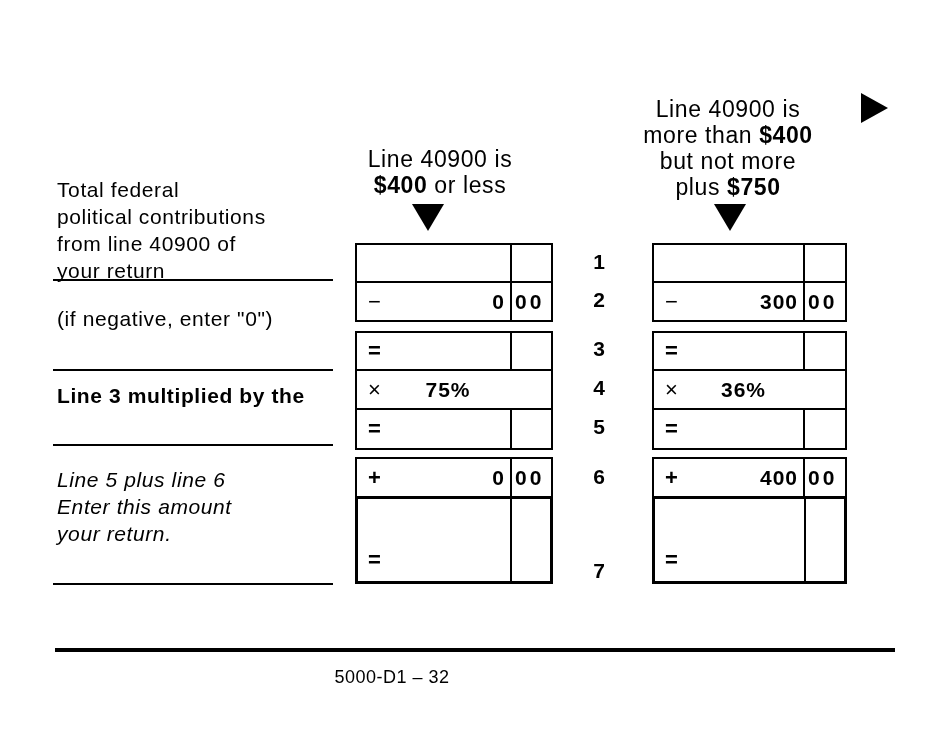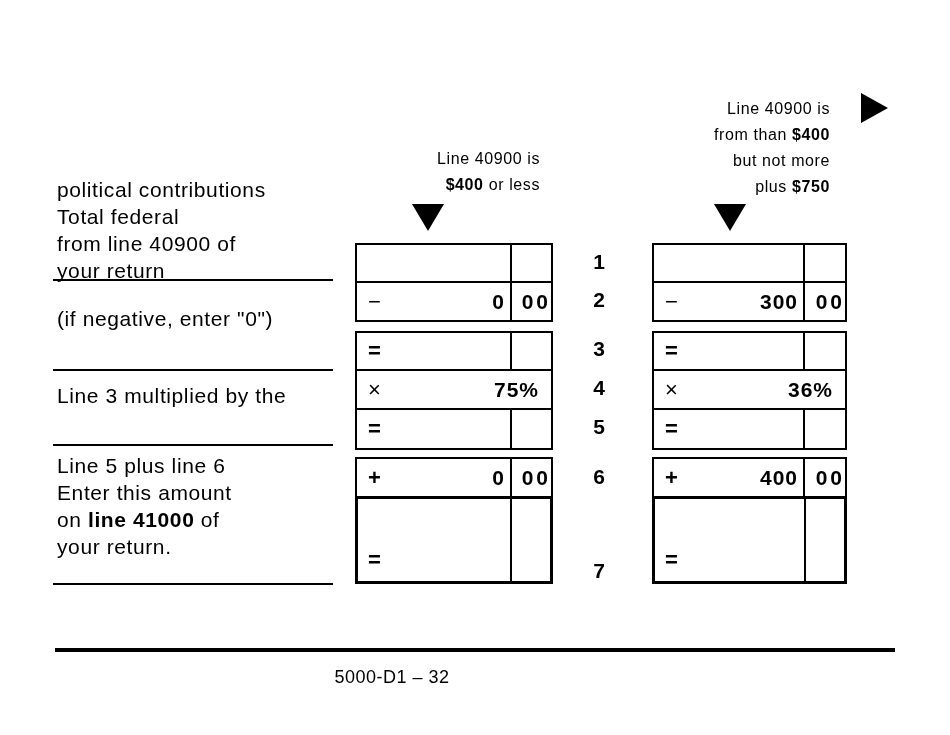--- a/index.html
+++ b/index.html
@@ -10,100 +10,99 @@
     color:#000;
   }
   .page { position:relative; width:950px; height:735px; background:#fff; overflow:hidden; }
 
   
   .lbl { position:absolute; left:57px; font-size:21px; line-height:27px; letter-spacing:0.6px; white-space:nowrap; }
   .rule { position:absolute; left:53px; width:280px; height:2px; background:#000; }
   .b { font-weight:700; }
 
   
-  .hdr { position:absolute; font-size:16px; line-height:26px; letter-spacing:0.6px; text-align:right; white-space:nowrap; }
+  .hdr { position:absolute; font-size:23px; line-height:26px; letter-spacing:0.6px; text-align:center; white-space:nowrap; }
 
   
   .tri-down { position:absolute; width:0; height:0;
     border-left:16px solid transparent; border-right:16px solid transparent; border-top:27px solid #000; }
   .tri-right { position:absolute; width:0; height:0;
     border-top:15px solid transparent; border-bottom:15px solid transparent; border-left:27px solid #000; }
 
   
   .blk { position:absolute; border:2px solid #000; background:#fff; }
   .blk7 { position:absolute; border:3px solid #000; background:#fff; }
   .trow { position:relative; display:flex; width:100%; }
   .bb { border-bottom:2px solid #000; }
   .cell-main { position:relative; height:100%; }
   .cell-cents { position:relative; height:100%; border-left:2px solid #000;
-    display:flex; align-items:center; justify-content:flex-end; }
+    display:flex; align-items:center; justify-content:flex-start; }
   .colA .cell-main { width:153px; } .colA .cell-cents { width:41px; }
   .colB .cell-main { width:149px; } .colB .cell-cents { width:42px; }
   .blk7.colA .cell-main { width:152px; } .blk7.colA .cell-cents { width:40px; }
   .blk7.colB .cell-main { width:149px; } .blk7.colB .cell-cents { width:40px; }
   .cell-full { position:relative; width:100%; height:100%; }
 
   .op { position:absolute; left:11px; top:50%; transform:translateY(-50%); font-size:22px; font-weight:700; }
   .op.light { font-weight:400; }
   .op-bottom { position:absolute; left:10px; bottom:8px; font-size:22px; font-weight:700; }
   .dollars { position:absolute; right:5px; top:50%; transform:translateY(-50%);
     font-size:21px; font-weight:700; letter-spacing:1px; }
   .cents-val { font-size:21px; font-weight:700; letter-spacing:3px; padding-left:3px; }
   .pct { position:absolute; left:0; right:12px; top:50%; transform:translateY(-50%);
-    text-align:right; font-size:21px; font-weight:700; letter-spacing:1px; }
+    text-align:center; font-size:21px; font-weight:700; letter-spacing:1px; }
 
   
   .lnum { position:absolute; left:584px; width:30px; text-align:center;
     font-size:21px; font-weight:700; }
 
   
   .foot-rule { position:absolute; left:55px; top:648px; width:840px; height:4px; background:#000; }
   .foot-text { position:absolute; left:0; top:667px; width:784px; text-align:center;
     font-size:18px; letter-spacing:0.5px; }
 </style>
 </head>
 <body>
 
 <div class="page">
 
   <div class="lbl" style="top:176px;">
+    <div>Total federal</div>
     <div>political contributions</div>
-    <div>Total federal</div>
     <div>from line 40900 of</div>
     <div>your return</div>
   </div>
   <div class="rule" style="top:279px;"></div>
 
   <div class="lbl" style="top:305px;">
     <div>(if negative, enter "0")</div>
   </div>
   <div class="rule" style="top:369px;"></div>
 
-  <div class="lbl" style="top:382px;">
+  <div class="lbl" style="top:382px;font-weight:bold;">
     <div>Line 3 multiplied by the</div>
   </div>
   <div class="rule" style="top:444px;"></div>
 
-  <div class="lbl" style="top:452px;">
+  <div class="lbl" style="top:466px;font-style:italic;">
     <div>Line 5 plus line 6</div>
     <div>Enter this amount</div>
-    <div><span>on </span><span class="b">line 41000</span><span> of</span></div>
     <div>your return.</div>
   </div>
   <div class="rule" style="top:583px;"></div>
 
   <div class="hdr" style="left:340px; top:146px; width:200px;">
     <div>Line 40900 is</div>
     <div><span class="b">$400</span><span> or less</span></div>
   </div>
   <div class="tri-down" style="left:412px; top:204px;"></div>
 
   <div class="hdr" style="left:626px; top:96px; width:204px;">
     <div>Line 40900 is</div>
-    <div><span>from than </span><span class="b">$400</span></div>
+    <div><span>more than </span><span class="b">$400</span></div>
     <div>but not more</div>
     <div><span>plus </span><span class="b">$750</span></div>
   </div>
   <div class="tri-down" style="left:714px; top:204px;"></div>
   <div class="tri-right" style="left:861px; top:93px;"></div>
 
   <div class="blk colA" style="left:355px; top:243px; width:198px; height:79px;">
     <div class="trow bb" style="height:38px;">
       <div class="cell-main"></div>
       <div class="cell-cents"></div>

